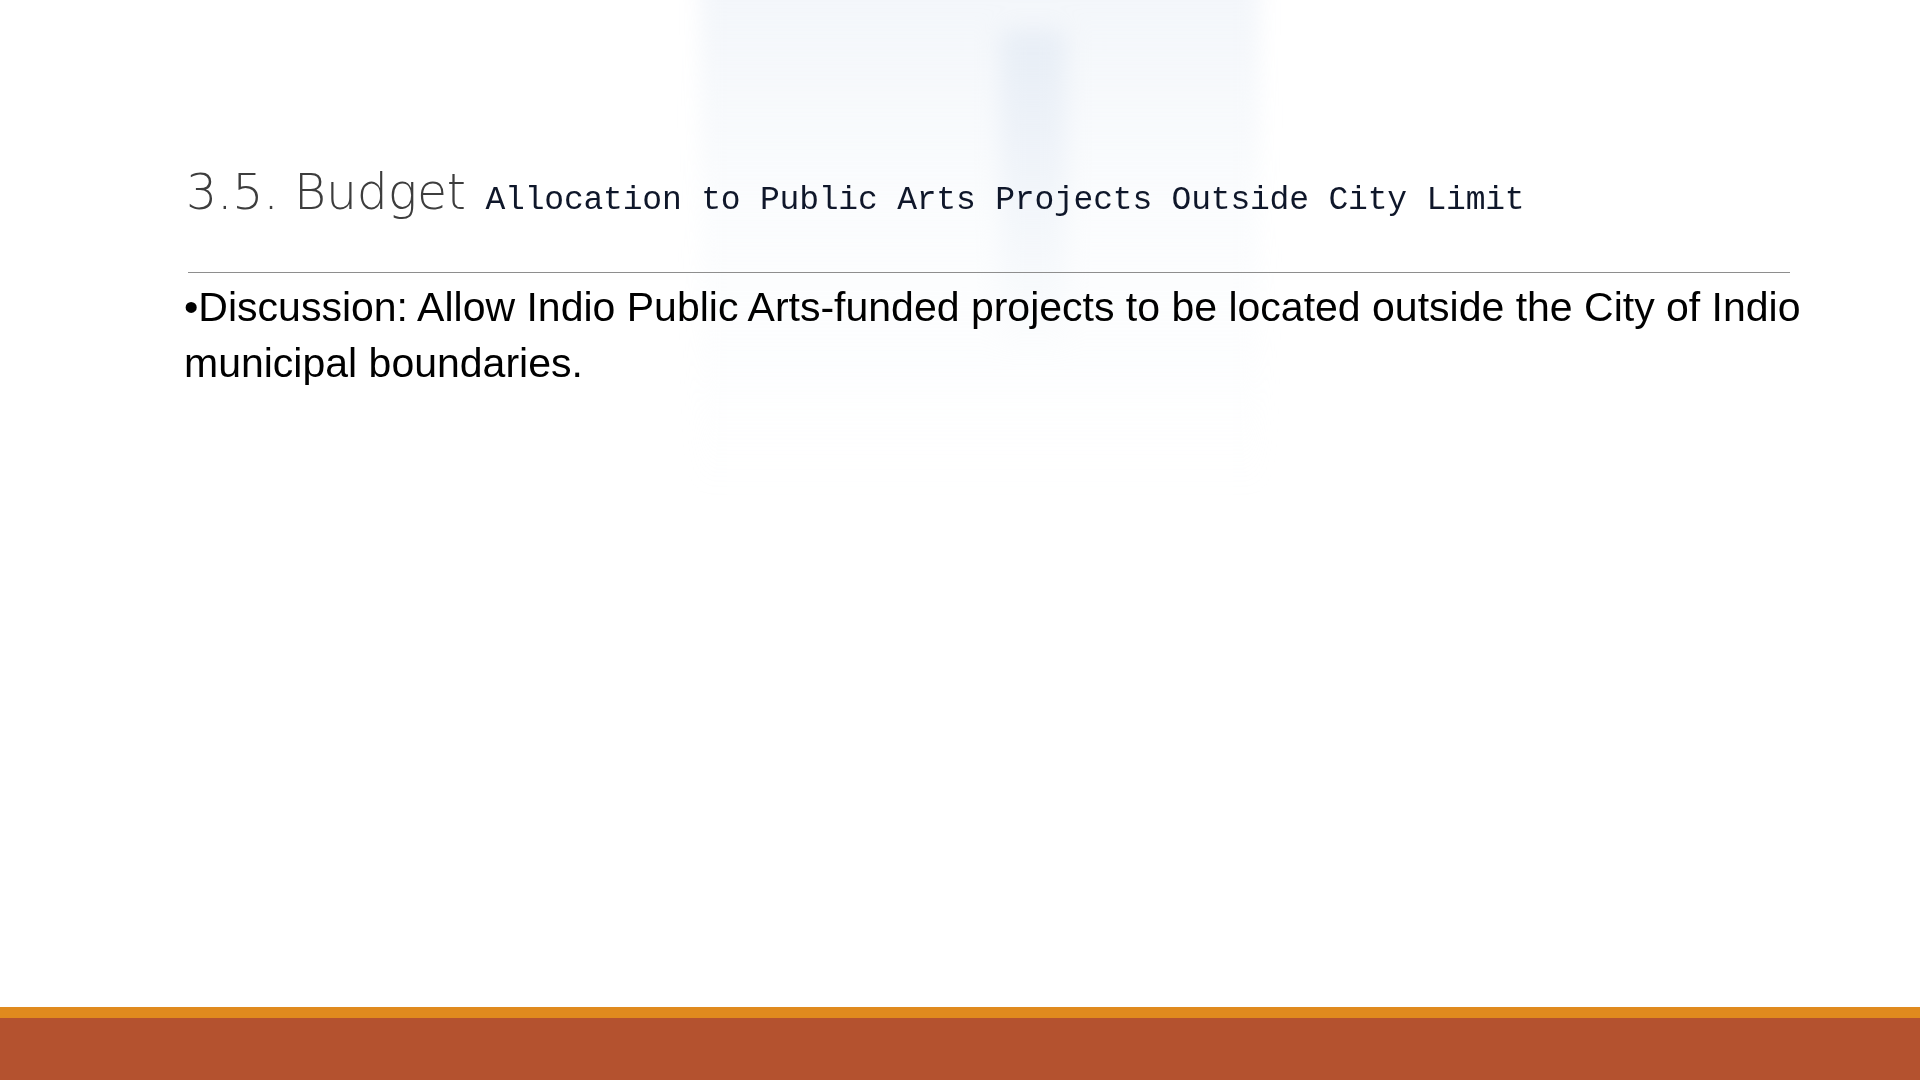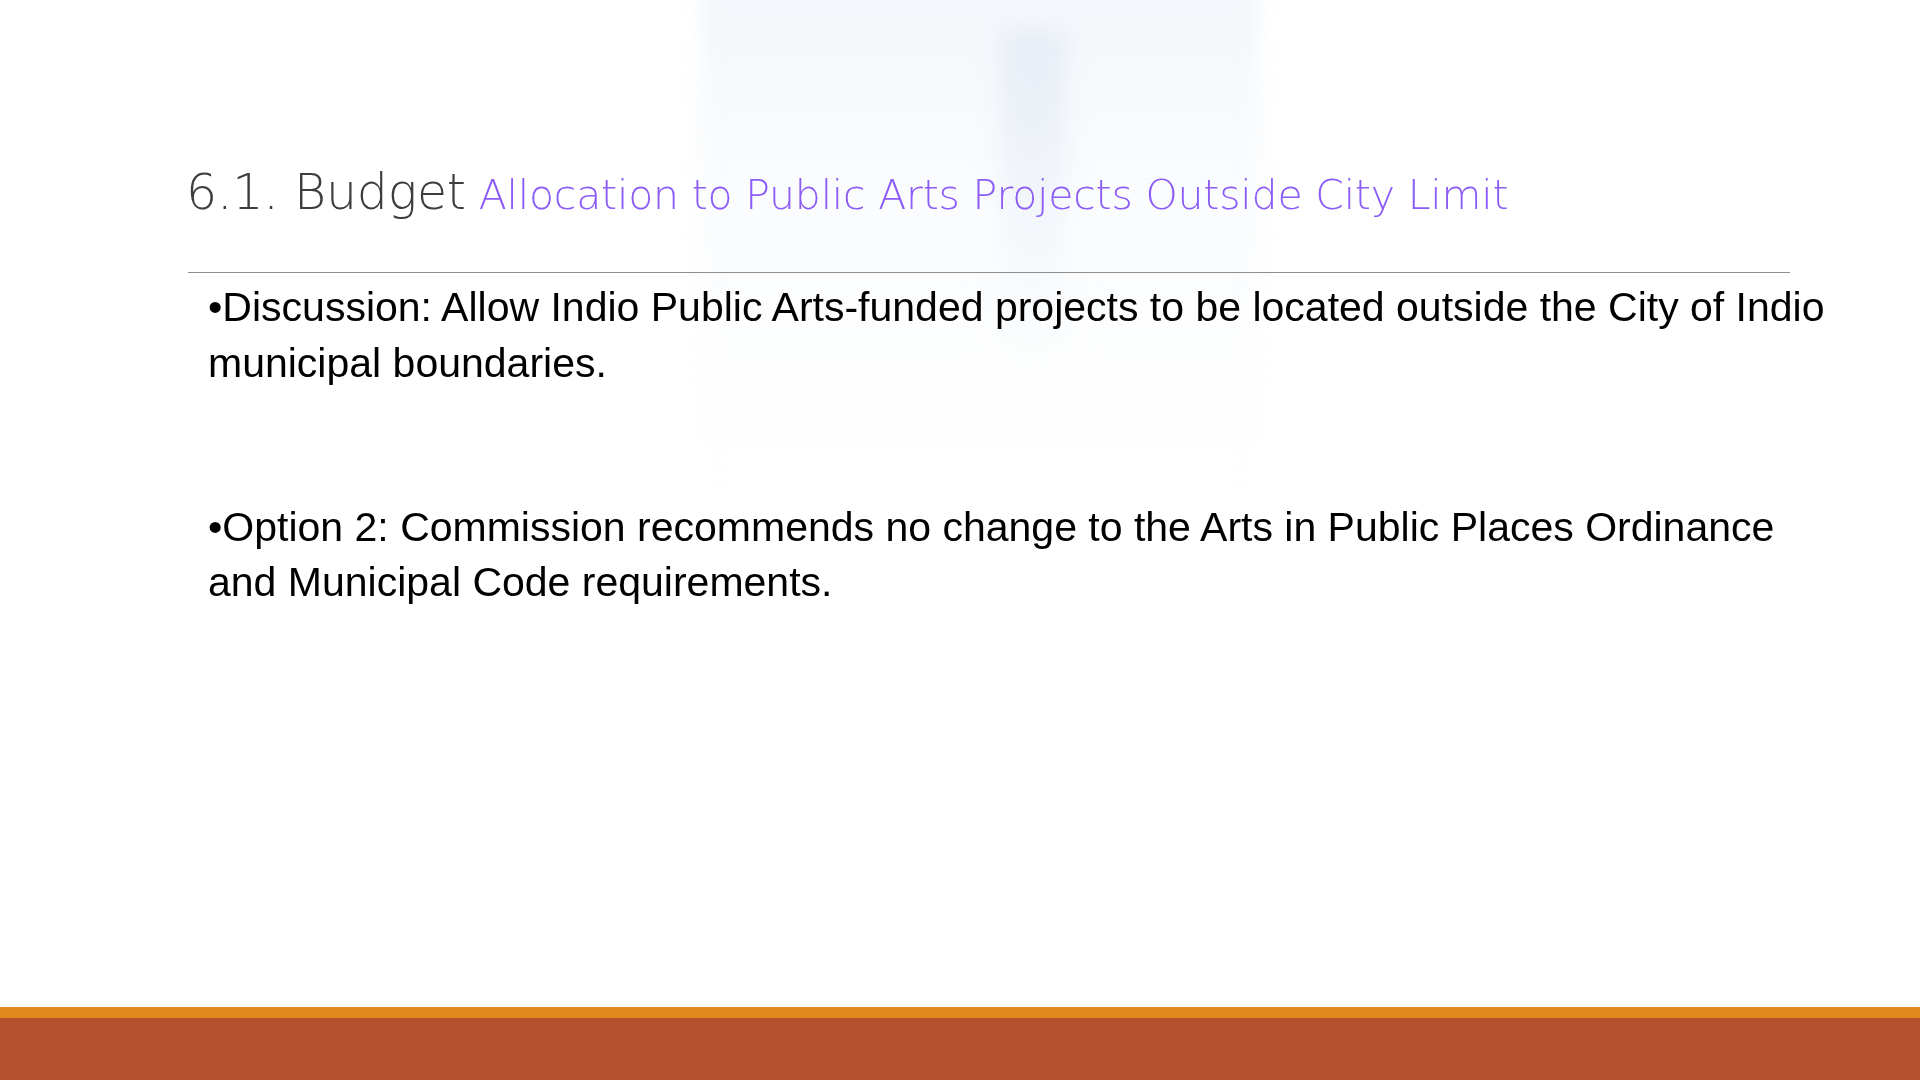--- a/index.html
+++ b/index.html
@@ -63,36 +63,37 @@
     letter-spacing: -0.2px;
     line-height: 1.0;
   }
 
   .title-strong {
     font-size: 49px;
     color: #3d3d3d;
   }
 
   .title-rest {
-    font-size: 41px;
-    color: #8b5cf6;
+    font-size: 33px;
+    color: #0f172a;
+    font-family: Liberation Mono, monospace;
   }
 
   .title-rule {
     position: absolute;
     left: 188px;
     top: 272px;
     width: 1602px;
     height: 1px;
     background: #8e8e8e;
   }
 
   .body-block {
     position: absolute;
-    left: 208px;
+    left: 184px;
     top: 280px;
     width: 1620px;
   }
 
   .para {
     color: #000000;
     font-family: "Liberation Sans", sans-serif;
     font-size: 41px;
     line-height: 1.36;
     font-weight: 400;
@@ -128,34 +129,33 @@
   }
 </style>
 </head>
 <body>
 
 <div class="slide">
 
   <div class="watermark"></div>
 
   <div class="title-block">
-    <div class="title-line"><span class="title-strong">6.1. Budget</span><span class="title-rest"> Allocation to Public Arts Projects Outside City Limit</span></div>
+    <div class="title-line"><span class="title-strong">3.5. Budget</span><span class="title-rest"> Allocation to Public Arts Projects Outside City Limit</span></div>
   </div>
 
   <div class="title-rule"></div>
 
   <div class="body-block">
 
     <p class="para"><span class="bullet">•</span><span>Discussion: Allow Indio Public Arts-funded projects to be located outside the City of Indio municipal boundaries.</span></p>
 
     <div class="gap-lg"></div>
 
 
     <div class="gap-sm"></div>
 
-    <p class="para"><span class="bullet">•</span><span>Option 2: Commission recommends no change to the Arts in Public Places Ordinance and Municipal Code requirements.</span></p>
 
   </div>
 
   <div class="footer-amber"></div>
   <div class="footer-terracotta"></div>
 
 </div>
 
 </body></html>

